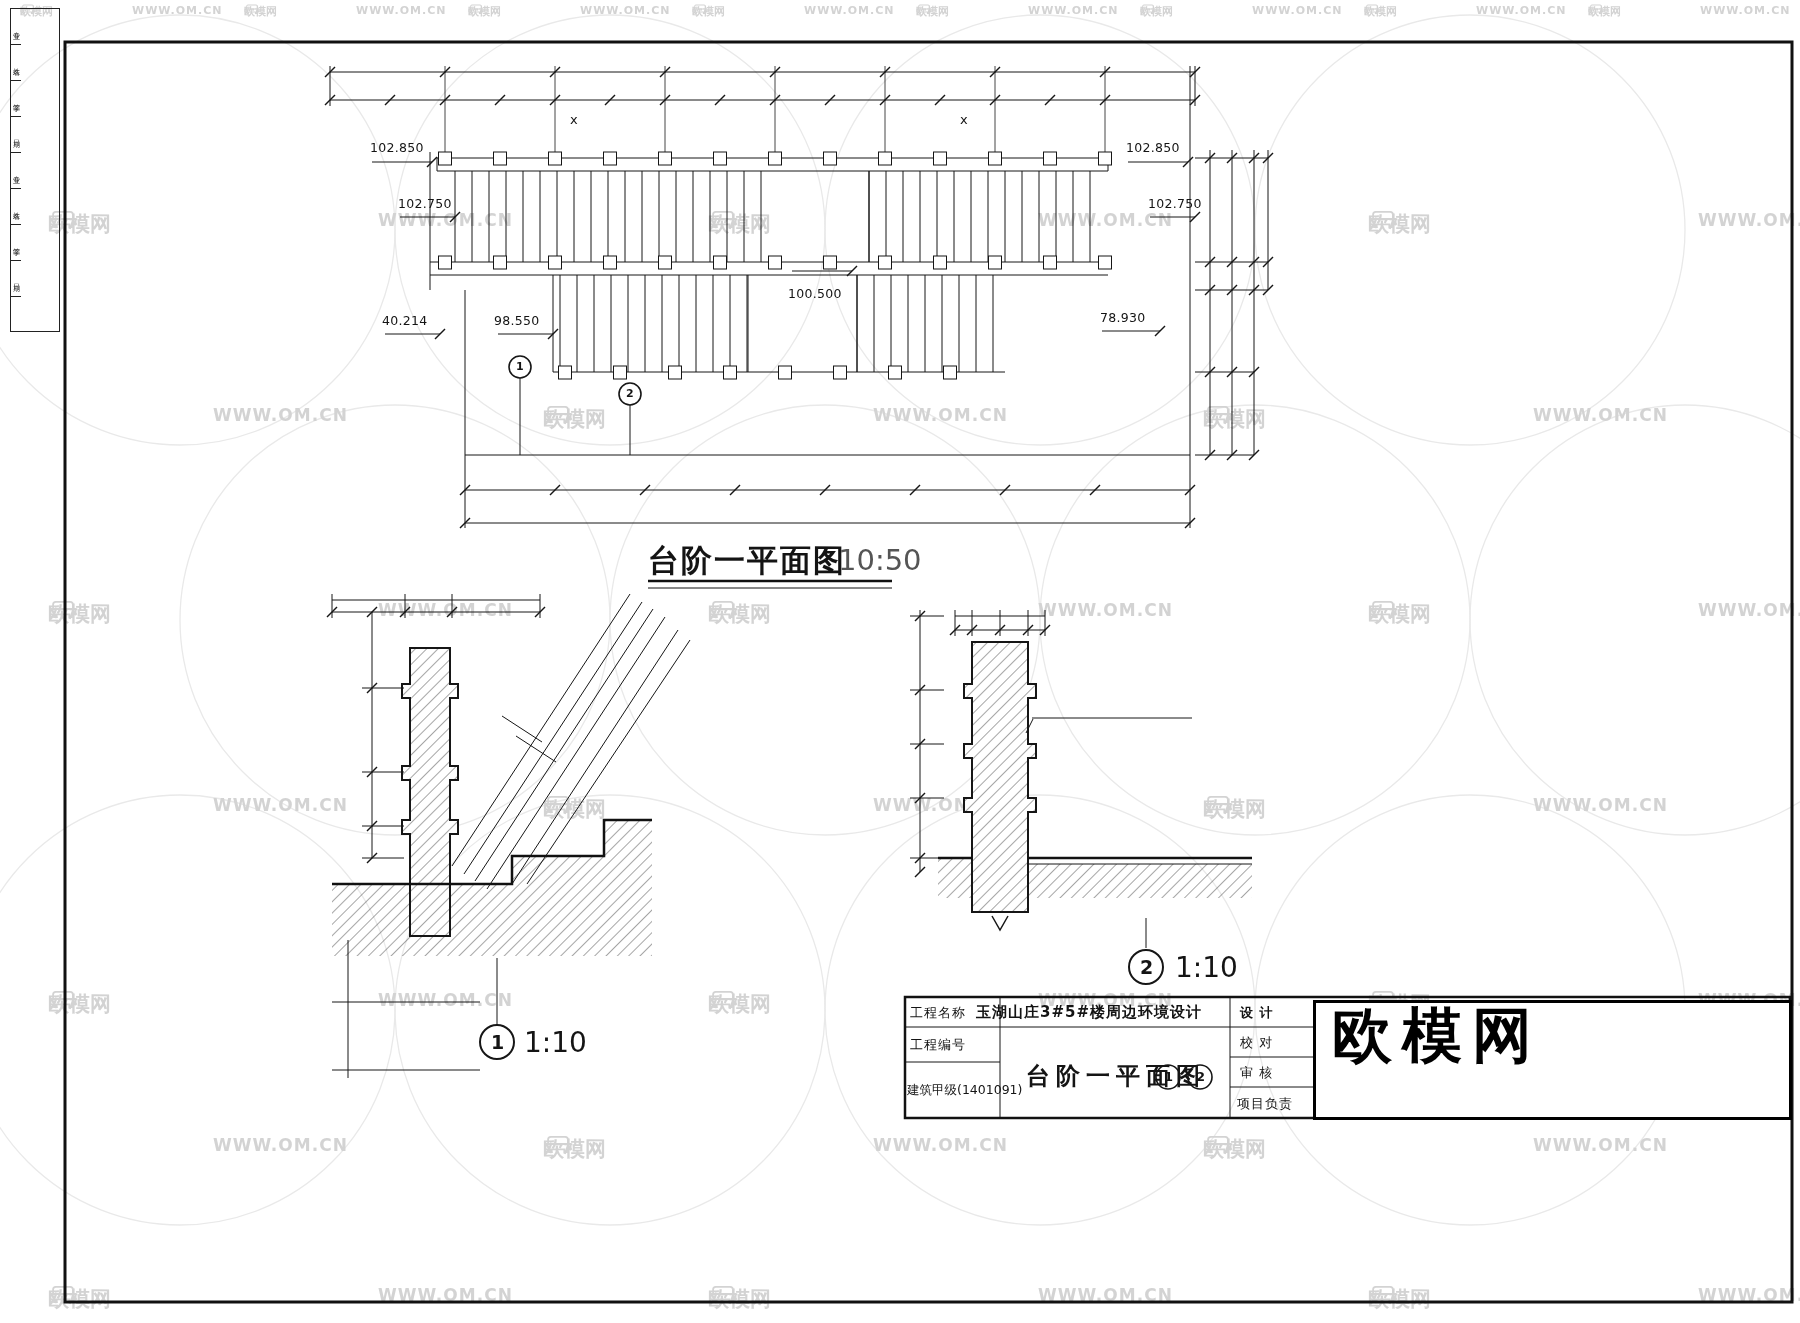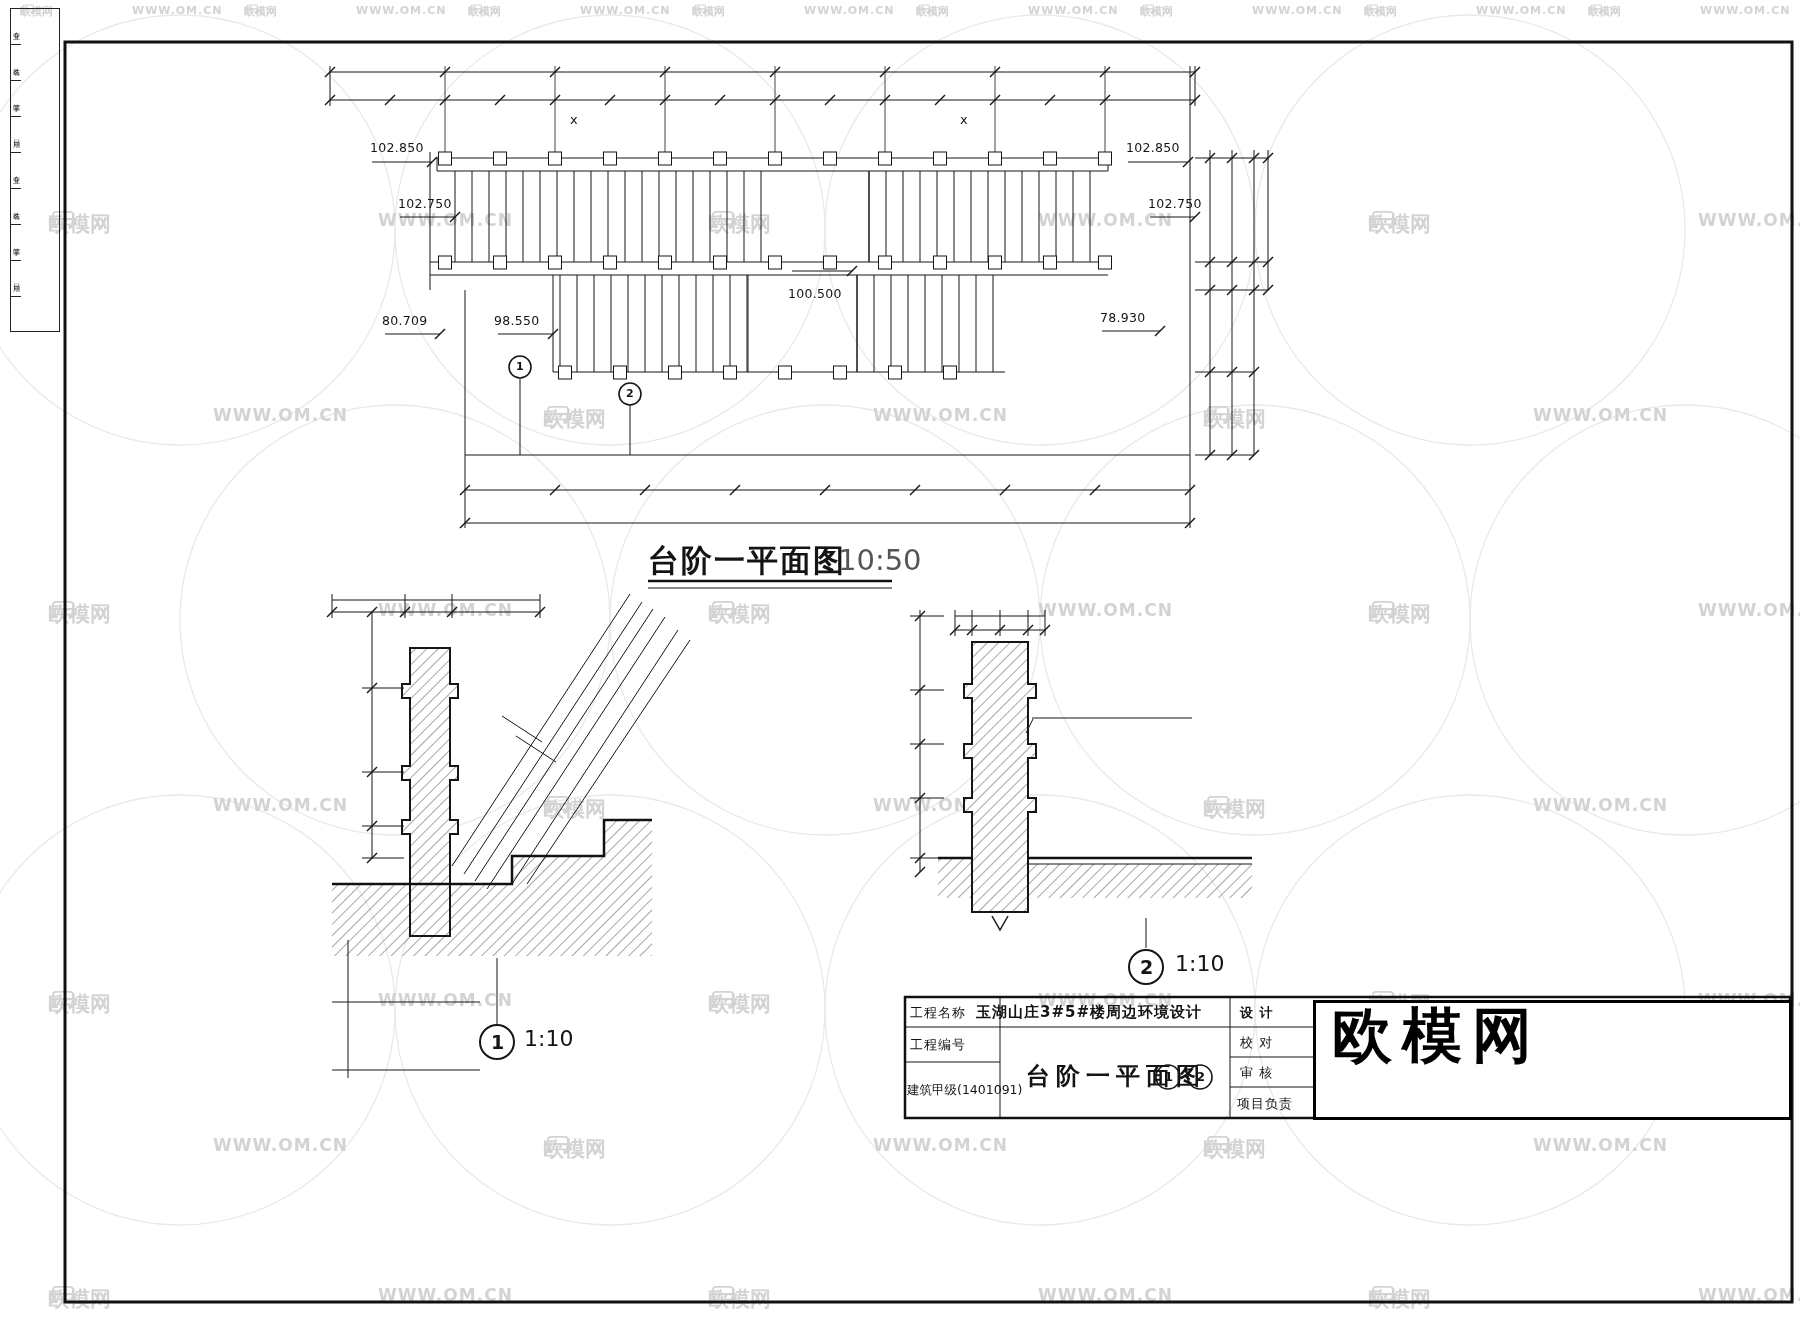--- a/index.html
+++ b/index.html
@@ -8,21 +8,21 @@
         font-family:"DejaVu Sans","Liberation Sans",sans-serif;color:#141414;}
   svg{position:absolute;left:0;top:0;}
   #wm-circles{z-index:0;}
   #wm-layer{position:absolute;left:0;top:0;width:1800px;height:1323px;z-index:1;pointer-events:none;}
   #cad{z-index:2;}
   .lbl{position:absolute;white-space:nowrap;z-index:3;color:#141414;}
   .dim{font-size:12.5px;letter-spacing:.3px;}
   .xmark{font-size:13px;}
   .cnum{font-size:11px;font-weight:bold;}
   .dnum{font-size:19px;font-weight:bold;}
-  .dscale{font-size:22px;}
+  .dscale{font-size:28px;}
   .plan-title{font-size:31px;font-weight:600;letter-spacing:2px;}
   .plan-scale{font-size:29px;color:#555;}
   .tb{font-size:13px;letter-spacing:1px;}
   .tb-small{font-size:12.5px;}
   .tb-name{font-size:15px;font-weight:bold;letter-spacing:1px;}
   .tb-title{font-size:24px;font-weight:bold;letter-spacing:6px;}
   .tb-cnum{font-size:13px;font-weight:bold;}
   .wm{position:absolute;display:flex;align-items:center;gap:6px;white-space:nowrap;user-select:none;}
   .wm .b{font-weight:bold;}
   #side-strip{position:absolute;left:10px;top:8px;width:50px;height:324px;border:1.5px solid #222;
@@ -645,21 +645,21 @@
       <circle cx="1168" cy="1077" r="12"></circle>
       <circle cx="1200" cy="1077" r="12"></circle>
     </g>
   </svg>
 
   <span class="lbl dim" style="left:370px;top:140px;">102.850</span>
   <span class="lbl dim" style="left:398px;top:196px;">102.750</span>
   <span class="lbl dim" style="left:1126px;top:140px;">102.850</span>
   <span class="lbl dim" style="left:1148px;top:196px;">102.750</span>
   <span class="lbl dim" style="left:788px;top:250px;margin-top:36px;">100.500</span>
-  <span class="lbl dim" style="left:382px;top:313px;">80.709</span>
+  <span class="lbl dim" style="left:382px;top:313px;">40.214</span>
   <span class="lbl dim" style="left:494px;top:313px;">98.550</span>
   <span class="lbl dim" style="left:1100px;top:310px;">78.930</span>
 
   <span class="lbl xmark" style="left:570px;top:112px;">x</span>
   <span class="lbl xmark" style="left:960px;top:112px;">x</span>
 
   <span class="lbl cnum" style="left:516px;top:360px;">1</span>
   <span class="lbl cnum" style="left:626px;top:387px;">2</span>
 
   <span class="lbl plan-title" style="left:648px;top:540px;">台阶一平面图</span>

